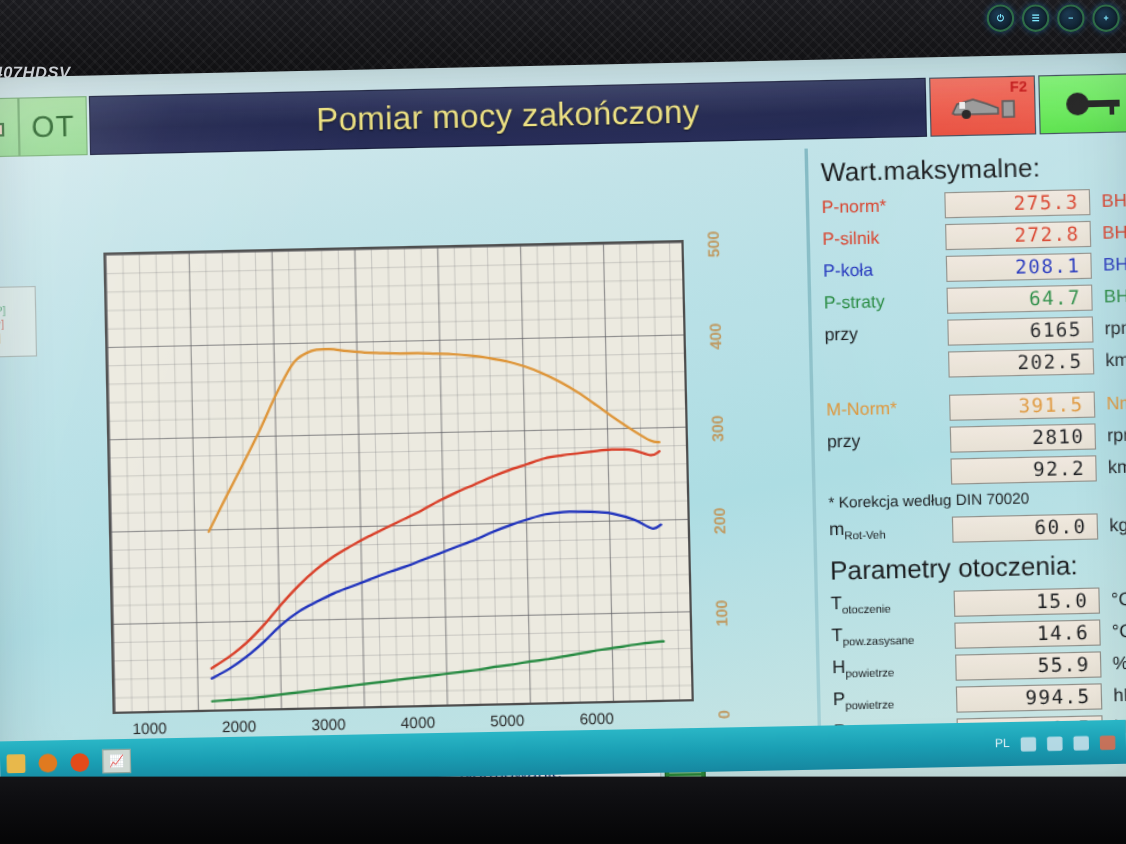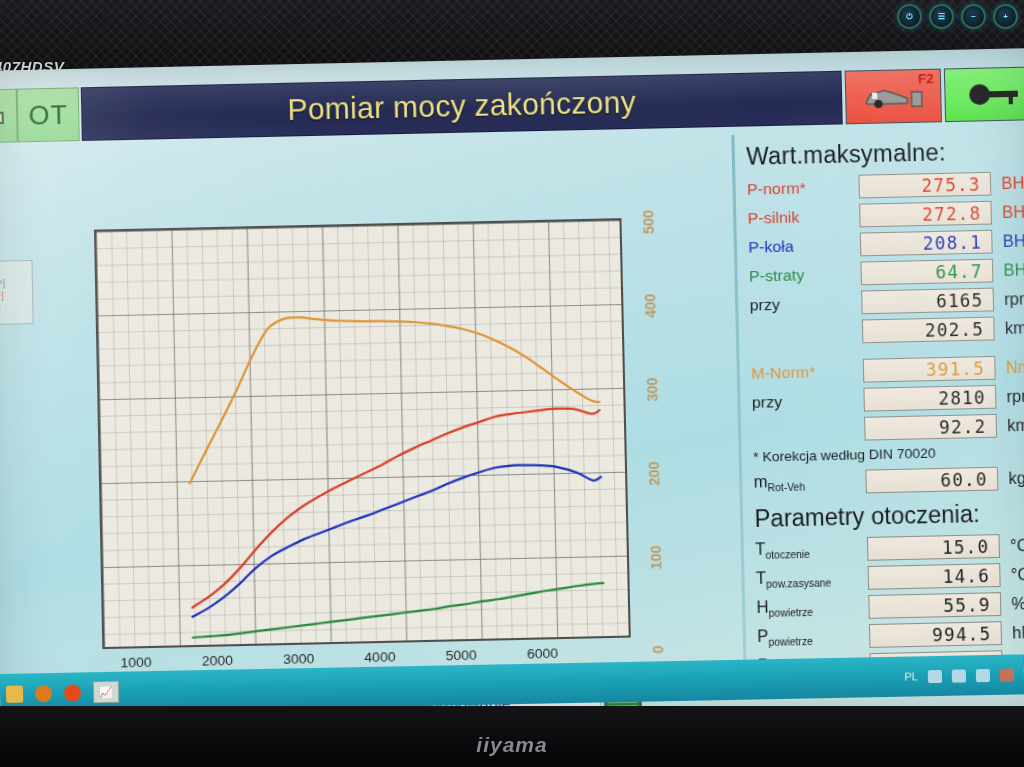--- a/index.html
+++ b/index.html
@@ -491,14 +491,13 @@
       <div class="tray-ico"></div>
       <div class="tray-ico"></div>
       <div class="tray-ico"></div>
       <div class="tray-ico" style="background:#e46a4a"></div>
     </div>
   </div>
 
   <div id="bezel-bottom">
     
   </div>
-  <div id="monitor-brand">iiyama</div>
 </div>
 
 </body></html>

